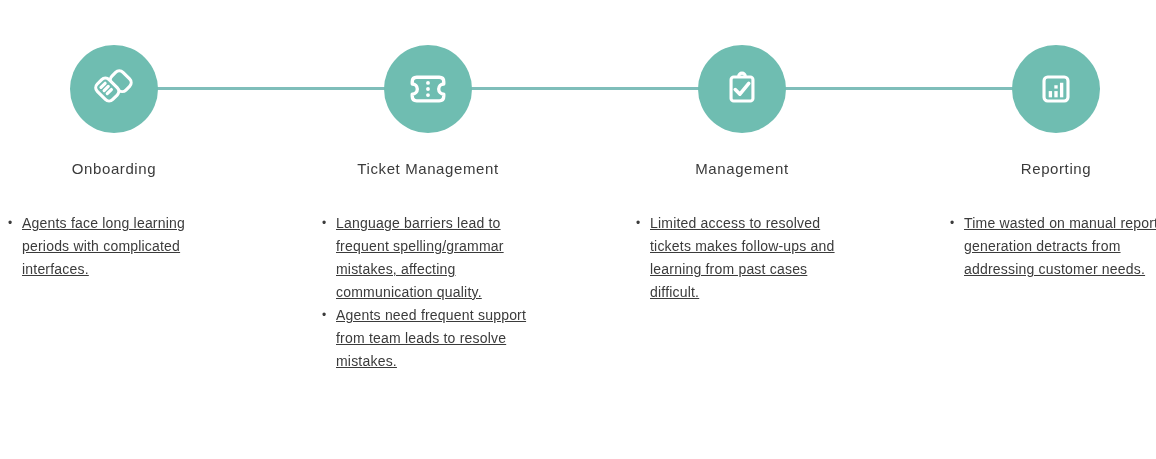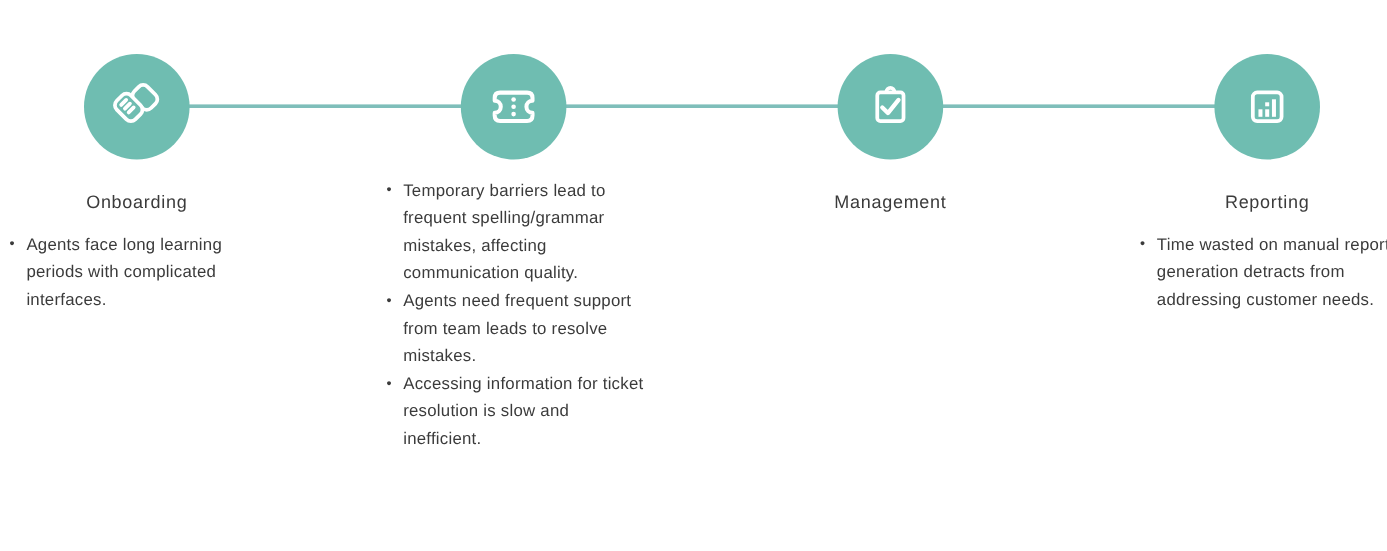--- a/index.html
+++ b/index.html
@@ -39,22 +39,23 @@
   .stage-title{
     margin-top:27px;
     text-align:center;
     font-size:15px;
     letter-spacing:0.6px;
     line-height:18px;
     color:var(--text);
   }
   ul.bullets{
     list-style:none;
-    margin:14px 0 0 0;
+    margin:34px 0 0 0;
     padding:0 0 0 4px;
+    text-decoration:underline;
   }
   ul.bullets li{
     position:relative;
     padding-left:14px;
     font-size:14px;
     line-height:23px;
     letter-spacing:0.2px;
     color:var(--text);
   }
   ul.bullets li::before{
@@ -96,38 +97,41 @@
     <div class="icon-circle">
       <span class="icon-slot">
             <svg viewBox="0 0 48 48" width="54" height="54" xmlns="http://www.w3.org/2000/svg">
     <path d="M14 13.5 H34 Q38 13.5 38 17.5 V19.5 A4.5 4.5 0 0 0 38 28.5 V30.5 Q38 34.5 34 34.5 H14 Q10 34.5 10 30.5 V28.5 A4.5 4.5 0 0 0 10 19.5 V17.5 Q10 13.5 14 13.5 Z" fill="none" stroke="#ffffff" stroke-width="3" stroke-linejoin="round"></path>
     <circle cx="24" cy="18.6" r="1.7" fill="#ffffff"></circle>
     <circle cx="24" cy="24" r="1.7" fill="#ffffff"></circle>
     <circle cx="24" cy="29.4" r="1.7" fill="#ffffff"></circle>
   </svg>
           </span>
     </div>
+    <div class="stage-title">Ticket Management</div>
     <ul class="bullets">
-          <li>Temporary barriers lead to frequent spelling/grammar mistakes, affecting communication quality.</li>
+          <li>Language barriers lead to frequent spelling/grammar mistakes, affecting communication quality.</li>
           <li>Agents need frequent support from team leads to resolve mistakes.</li>
-          <li>Accessing information for ticket resolution is slow and inefficient.</li>
         </ul>
   </div>
 
   <div class="stage">
     <div class="icon-circle">
       <span class="icon-slot">
             <svg viewBox="0 0 48 48" width="50" height="50" xmlns="http://www.w3.org/2000/svg">
     <rect x="13.5" y="12.5" width="21" height="23" rx="2.5" fill="none" stroke="#ffffff" stroke-width="3"></rect>
     <path d="M20.8 12 a3.2 3.2 0 0 1 6.4 0" fill="none" stroke="#ffffff" stroke-width="3"></path>
     <path d="M17.5 24.5 L22 29 L30.5 18.5" fill="none" stroke="#ffffff" stroke-width="3.4" stroke-linecap="round" stroke-linejoin="round"></path>
   </svg>
           </span>
     </div>
     <div class="stage-title">Management</div>
+    <ul class="bullets">
+          <li>Limited access to resolved tickets makes follow-ups and learning from past cases difficult.</li>
+        </ul>
   </div>
 
   <div class="stage">
     <div class="icon-circle">
       <span class="icon-slot">
             <svg viewBox="0 0 48 48" width="50" height="50" xmlns="http://www.w3.org/2000/svg">
     <rect x="12.5" y="12.5" width="23" height="23" rx="3.5" fill="none" stroke="#ffffff" stroke-width="3"></rect>
     <rect x="17" y="26" width="3.2" height="6" fill="#ffffff"></rect>
     <rect x="22.4" y="20.4" width="3.2" height="3.2" fill="#ffffff"></rect>
     <rect x="22.4" y="26" width="3.2" height="6" fill="#ffffff"></rect>

